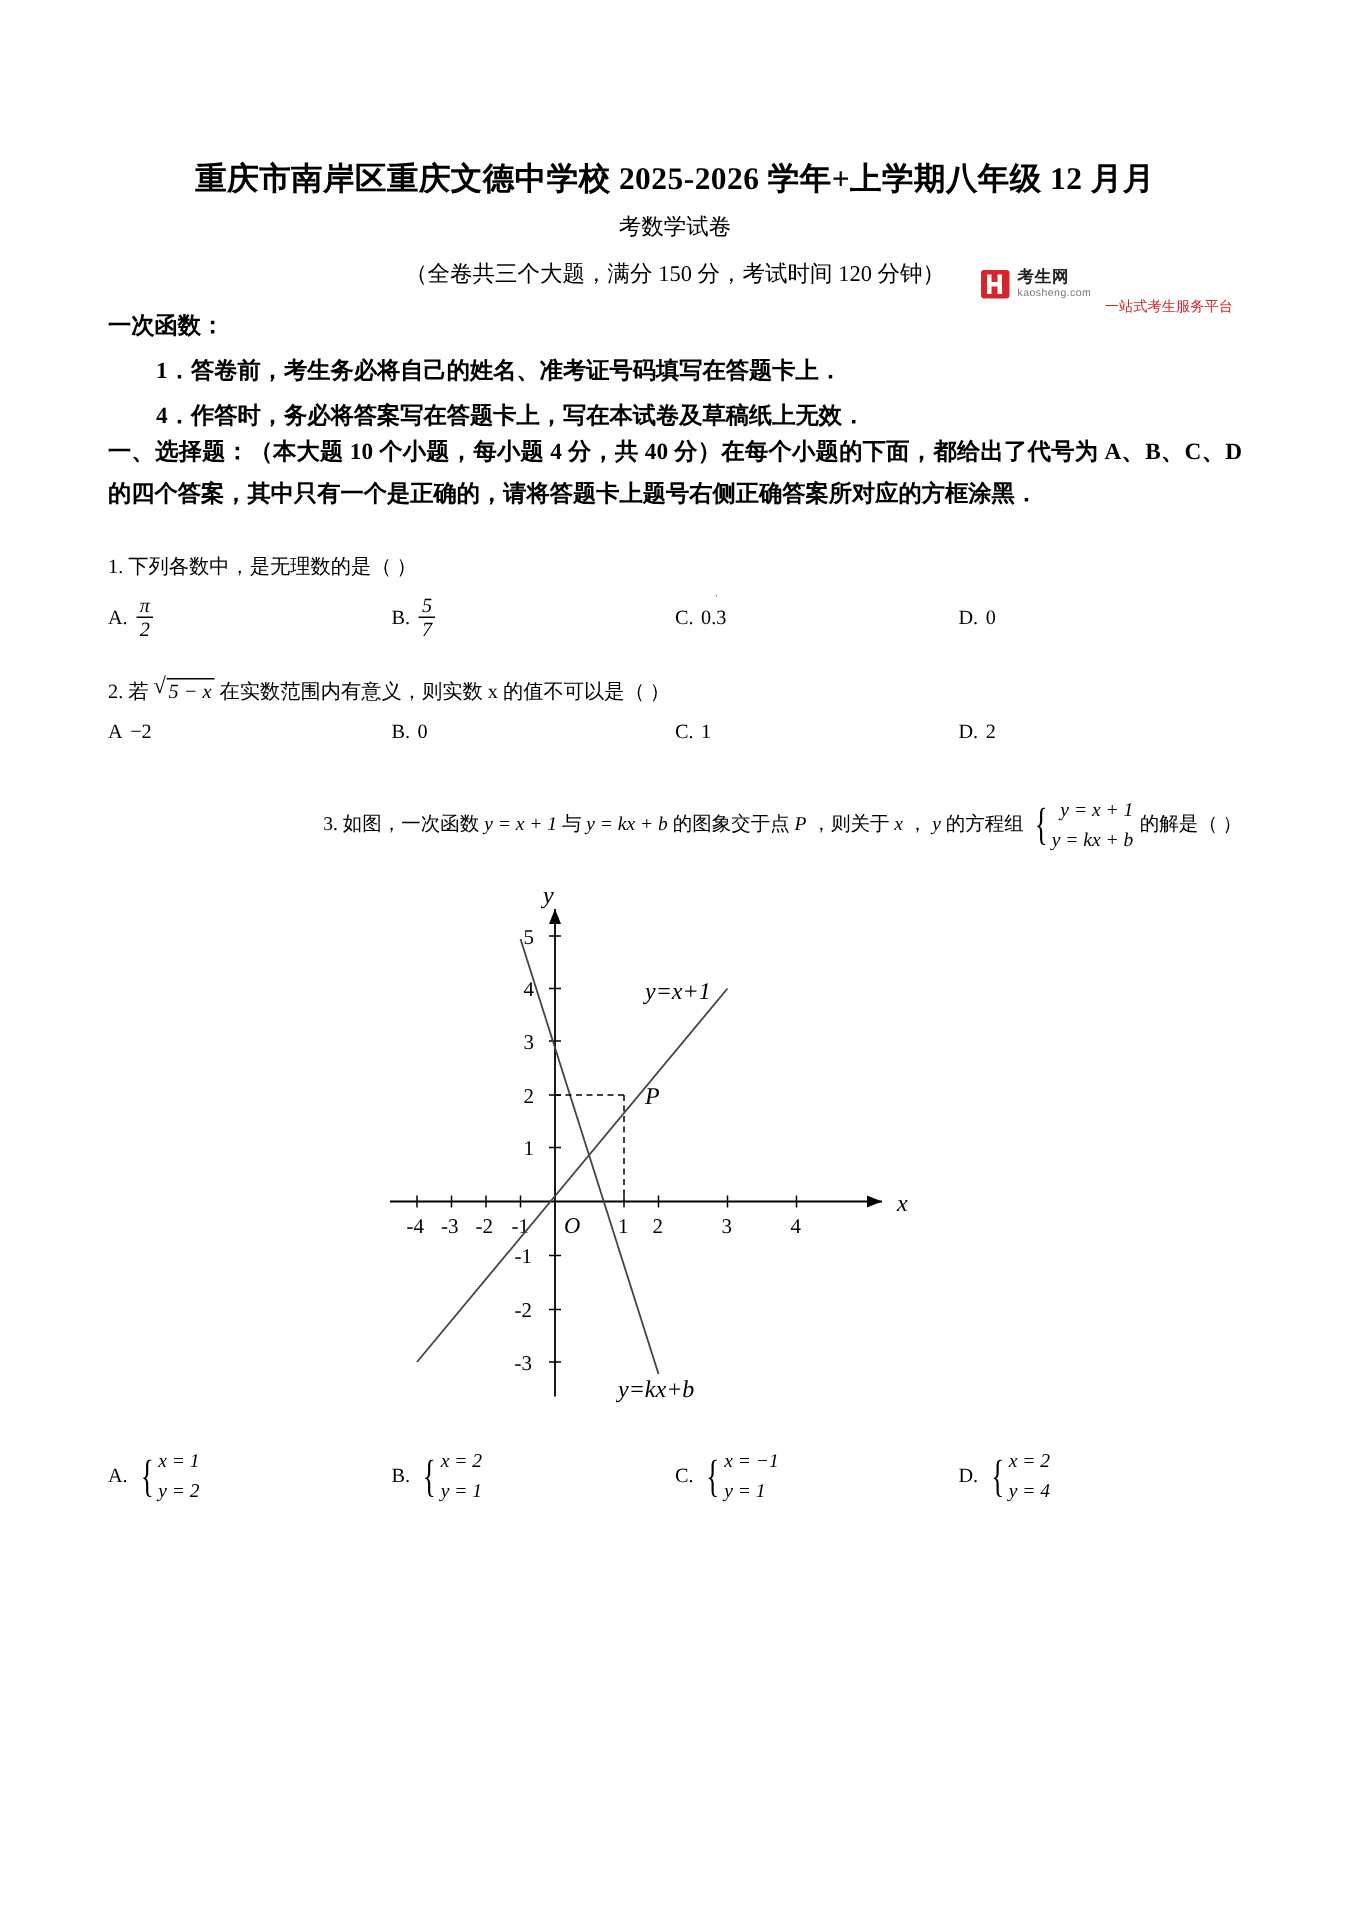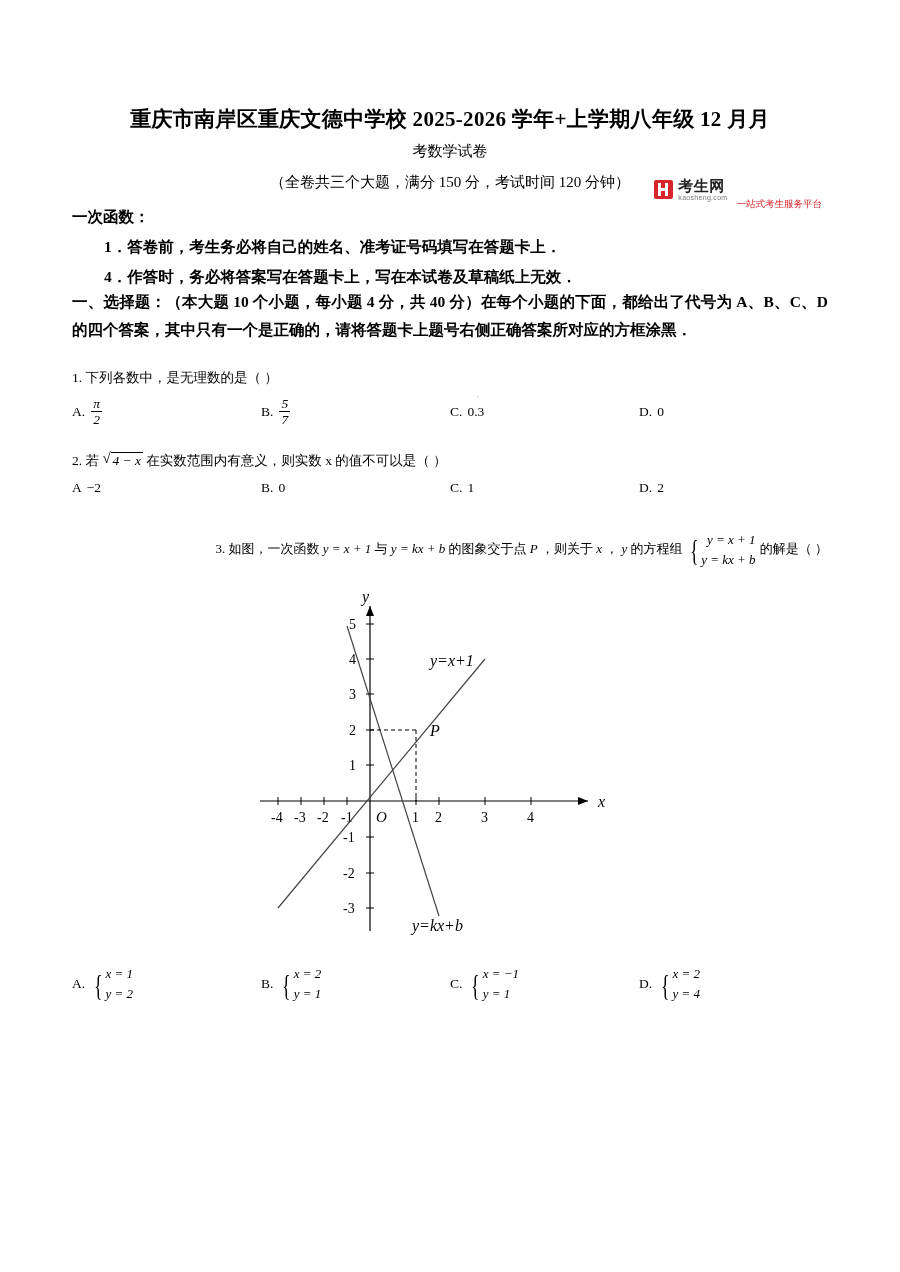--- a/index.html
+++ b/index.html
@@ -51,21 +51,21 @@
   }
   .logo-mark .bar {
     position: absolute;
     left: 4px; top: 8px;
     width: 10px; height: 3px;
     background: #fff;
   }
   .logo-text { line-height: 1; }
   .logo-cn {
     font-family: "Liberation Sans", sans-serif;
-    font-size: 15px;
+    font-size: 11px;
     font-weight: bold;
     color: #222;
     letter-spacing: 0.5px;
   }
   .logo-en {
     font-family: "Liberation Sans", sans-serif;
     font-size: 7px;
     color: #777;
     letter-spacing: 0.3px;
     margin-top: 1px;
@@ -267,21 +267,21 @@
     </div>
     <div class="opt">
       <span class="lbl">D.</span>
       <span>0</span>
     </div>
   </div>
 
   <div class="q">
     <span>2.</span>
     <span>若</span>
-    <span class="sqrt"><span class="rad ital">4 − x</span></span>
+    <span class="sqrt"><span class="rad ital">5 − x</span></span>
     <span>在实数范围内有意义，则实数 x 的值不可以是（    ）</span>
   </div>
   <div class="opts">
     <div class="opt">
       <span class="lbl">A</span>
       <span>−2</span>
     </div>
     <div class="opt">
       <span class="lbl">B.</span>
       <span>0</span>

